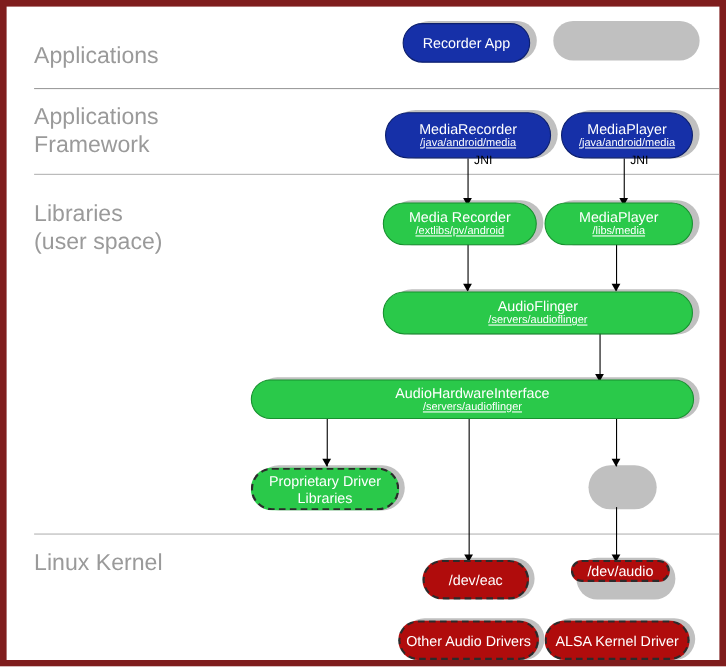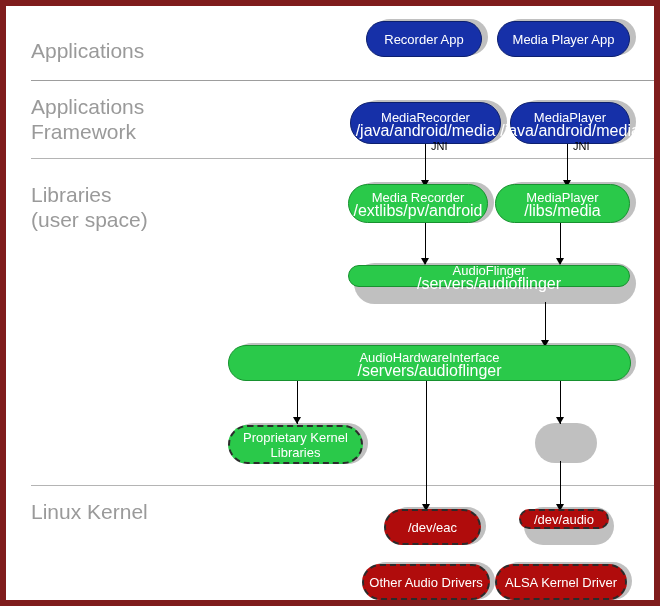--- a/index.html
+++ b/index.html
@@ -44,23 +44,24 @@
     color:#ffffff;
     text-align:center;
     z-index:3;
   }
   .node .t1{
     font-size:13px;
     line-height:15px;
     white-space:nowrap;
   }
   .node .t2{
-    font-size:16px;
+    font-size:10px;
     line-height:12px;
     white-space:nowrap;
+    text-decoration:underline;
   }
   .node.one-line .t1{font-size:13px;}
 
   .shadow{
     position:absolute;
     border-radius:999px;
     background:#c0c0c0;
     z-index:1;
   }
 
@@ -153,23 +154,20 @@
   <div class="shadow" style="left:529px;top:417px;width:62px;height:40px;"></div>
   <div class="shadow" style="left:383px;top:501px;width:97px;height:38px;"></div>
   <div class="shadow" style="left:518px;top:501px;width:90px;height:38px;"></div>
   <div class="shadow" style="left:361px;top:556px;width:128px;height:38px;"></div>
   <div class="shadow" style="left:494px;top:556px;width:132px;height:38px;"></div>
 
   <div class="node blue one-line" style="left:360px;top:15px;width:116px;height:36px;">
     <span class="t1">Recorder App</span>
   </div>
 
-  <div class="node blue one-line" style="left:491px;top:15px;width:133px;height:36px;">
-    <span class="t1">Media Player App</span>
-  </div>
 
   <div class="node blue" style="left:344px;top:96px;width:151px;height:42px;">
     <span class="t1">MediaRecorder</span>
     <span class="t2">/java/android/media</span>
   </div>
 
   <div class="node blue" style="left:504px;top:96px;width:120px;height:42px;">
     <span class="t1">MediaPlayer</span>
     <span class="t2">/java/android/media</span>
   </div>
@@ -177,32 +175,32 @@
   <div class="node green" style="left:342px;top:178px;width:140px;height:39px;">
     <span class="t1">Media Recorder</span>
     <span class="t2">/extlibs/pv/android</span>
   </div>
 
   <div class="node green" style="left:489px;top:178px;width:135px;height:39px;">
     <span class="t1">MediaPlayer</span>
     <span class="t2">/libs/media</span>
   </div>
 
-  <div class="node green" style="left:342px;top:259px;width:282px;height:22px;">
+  <div class="node green" style="left:342px;top:259px;width:282px;height:39px;">
     <span class="t1">AudioFlinger</span>
     <span class="t2">/servers/audioflinger</span>
   </div>
 
   <div class="node green" style="left:222px;top:339px;width:403px;height:36px;">
     <span class="t1">AudioHardwareInterface</span>
     <span class="t2">/servers/audioflinger</span>
   </div>
 
   <div class="node green-dashed" style="left:222px;top:419px;width:135px;height:39px;">
-    <span class="t1">Proprietary Kernel</span>
+    <span class="t1">Proprietary Driver</span>
     <span class="t1">Libraries</span>
   </div>
 
 
   <div class="node red-dashed one-line" style="left:378px;top:503px;width:97px;height:36px;">
     <span class="t1">/dev/eac</span>
   </div>
 
   <div class="node red-dashed one-line" style="left:513px;top:503px;width:90px;height:20px;">
     <span class="t1">/dev/audio</span>

